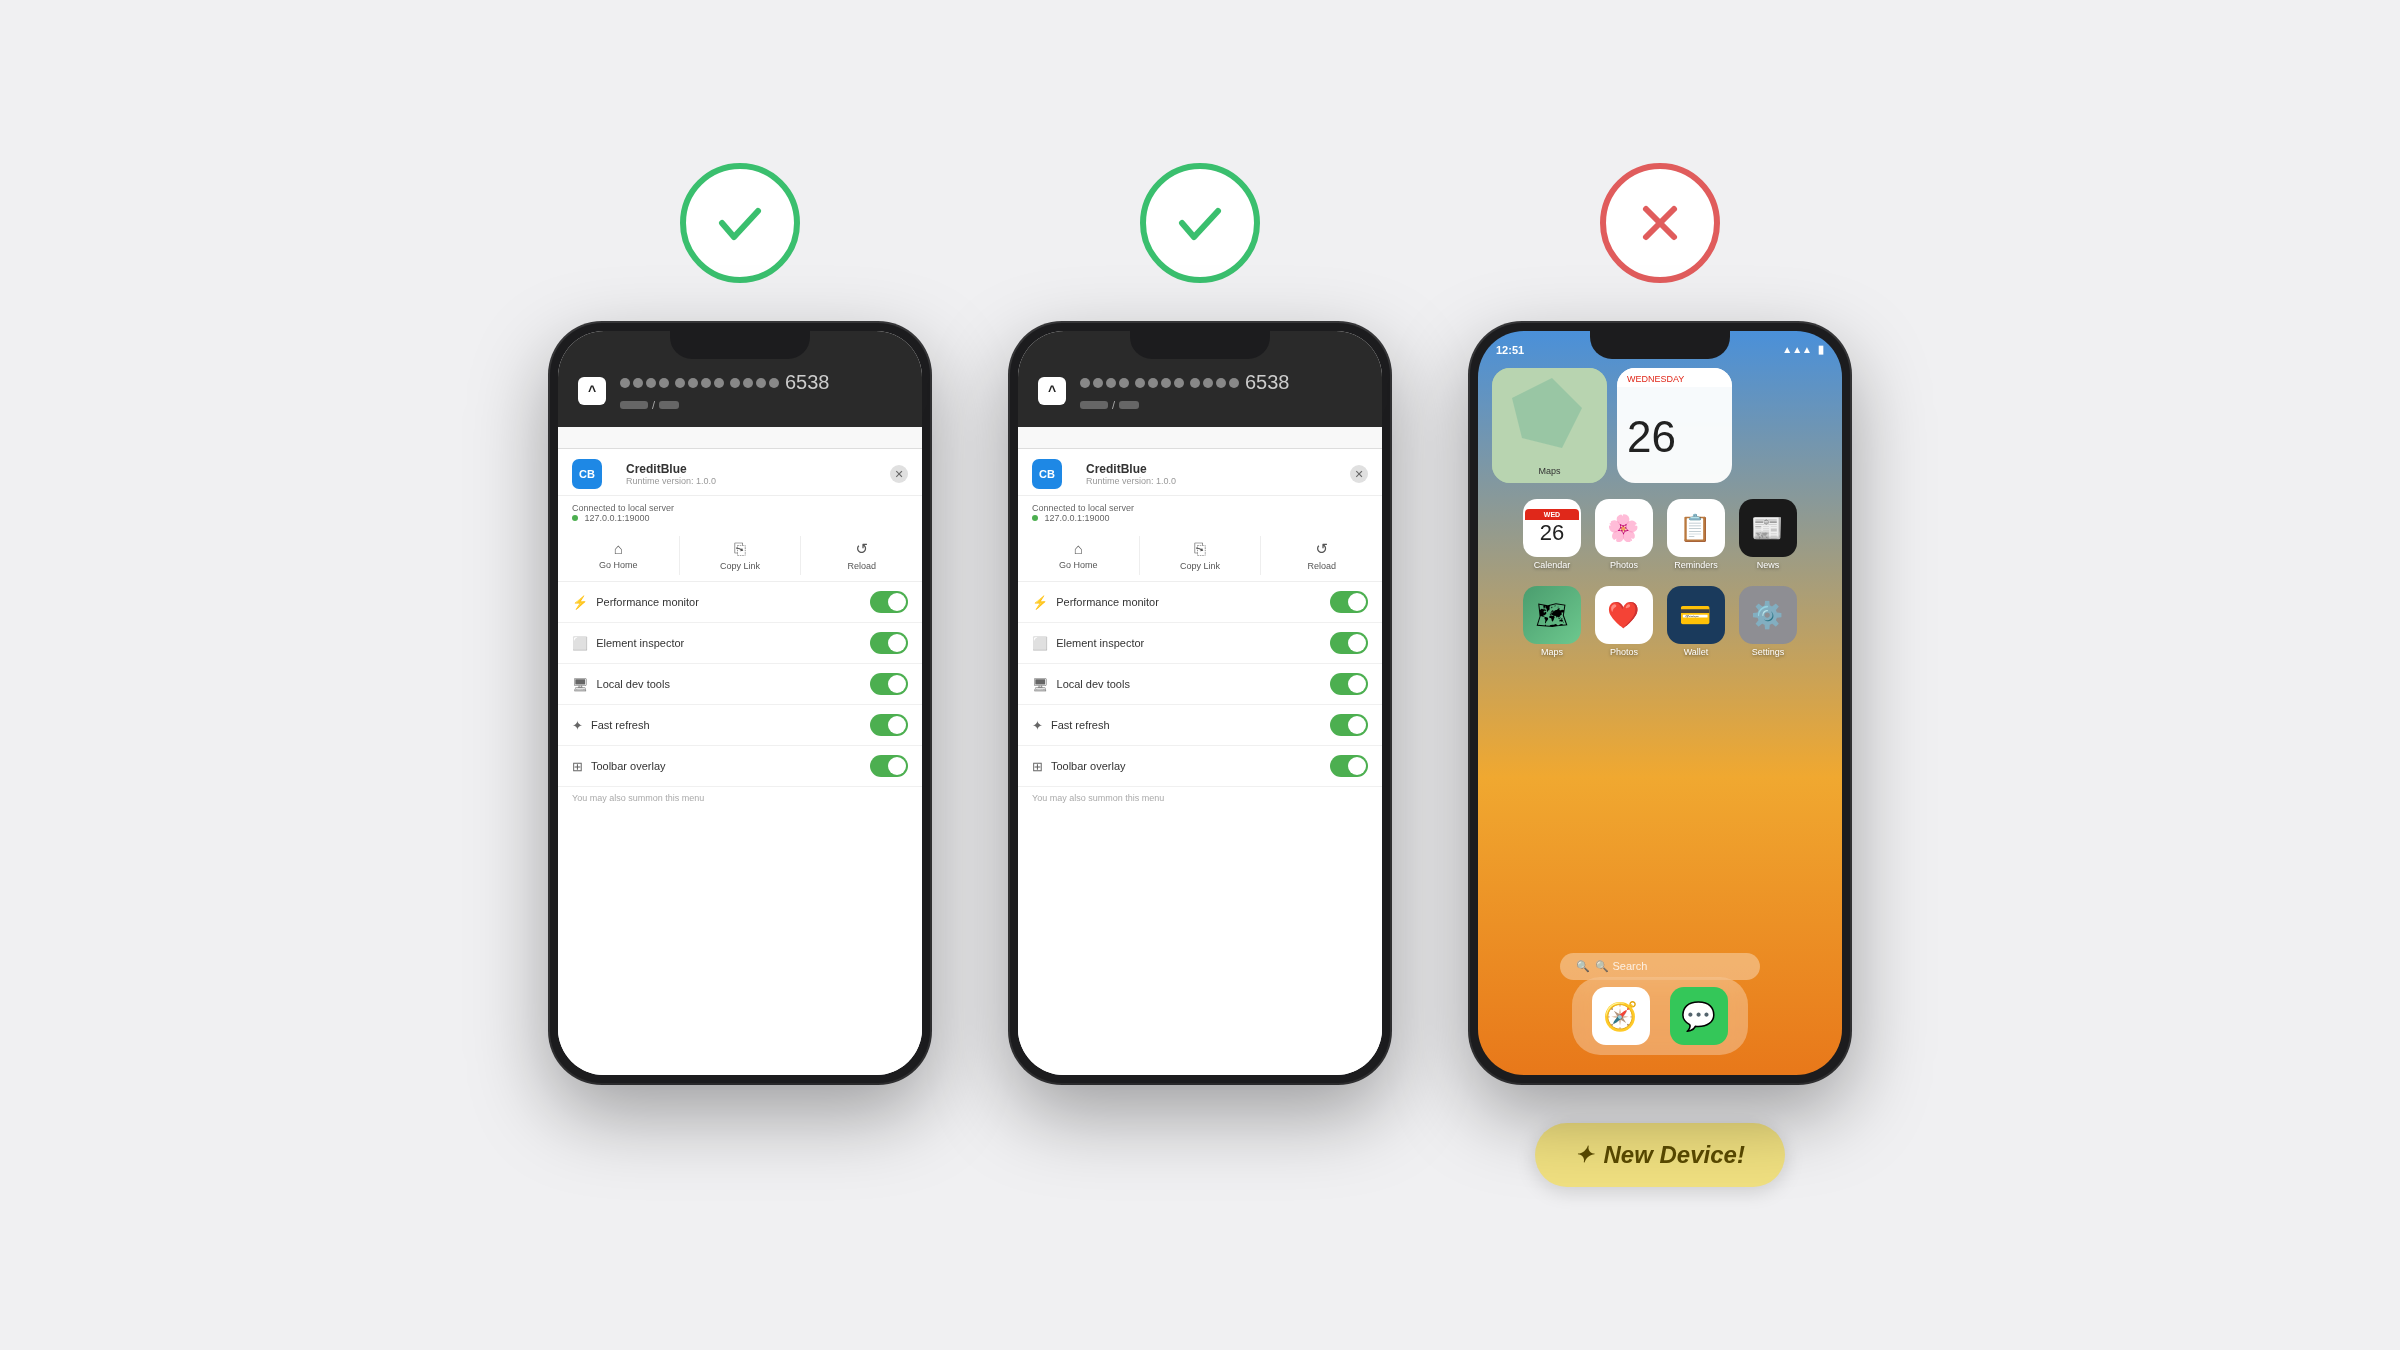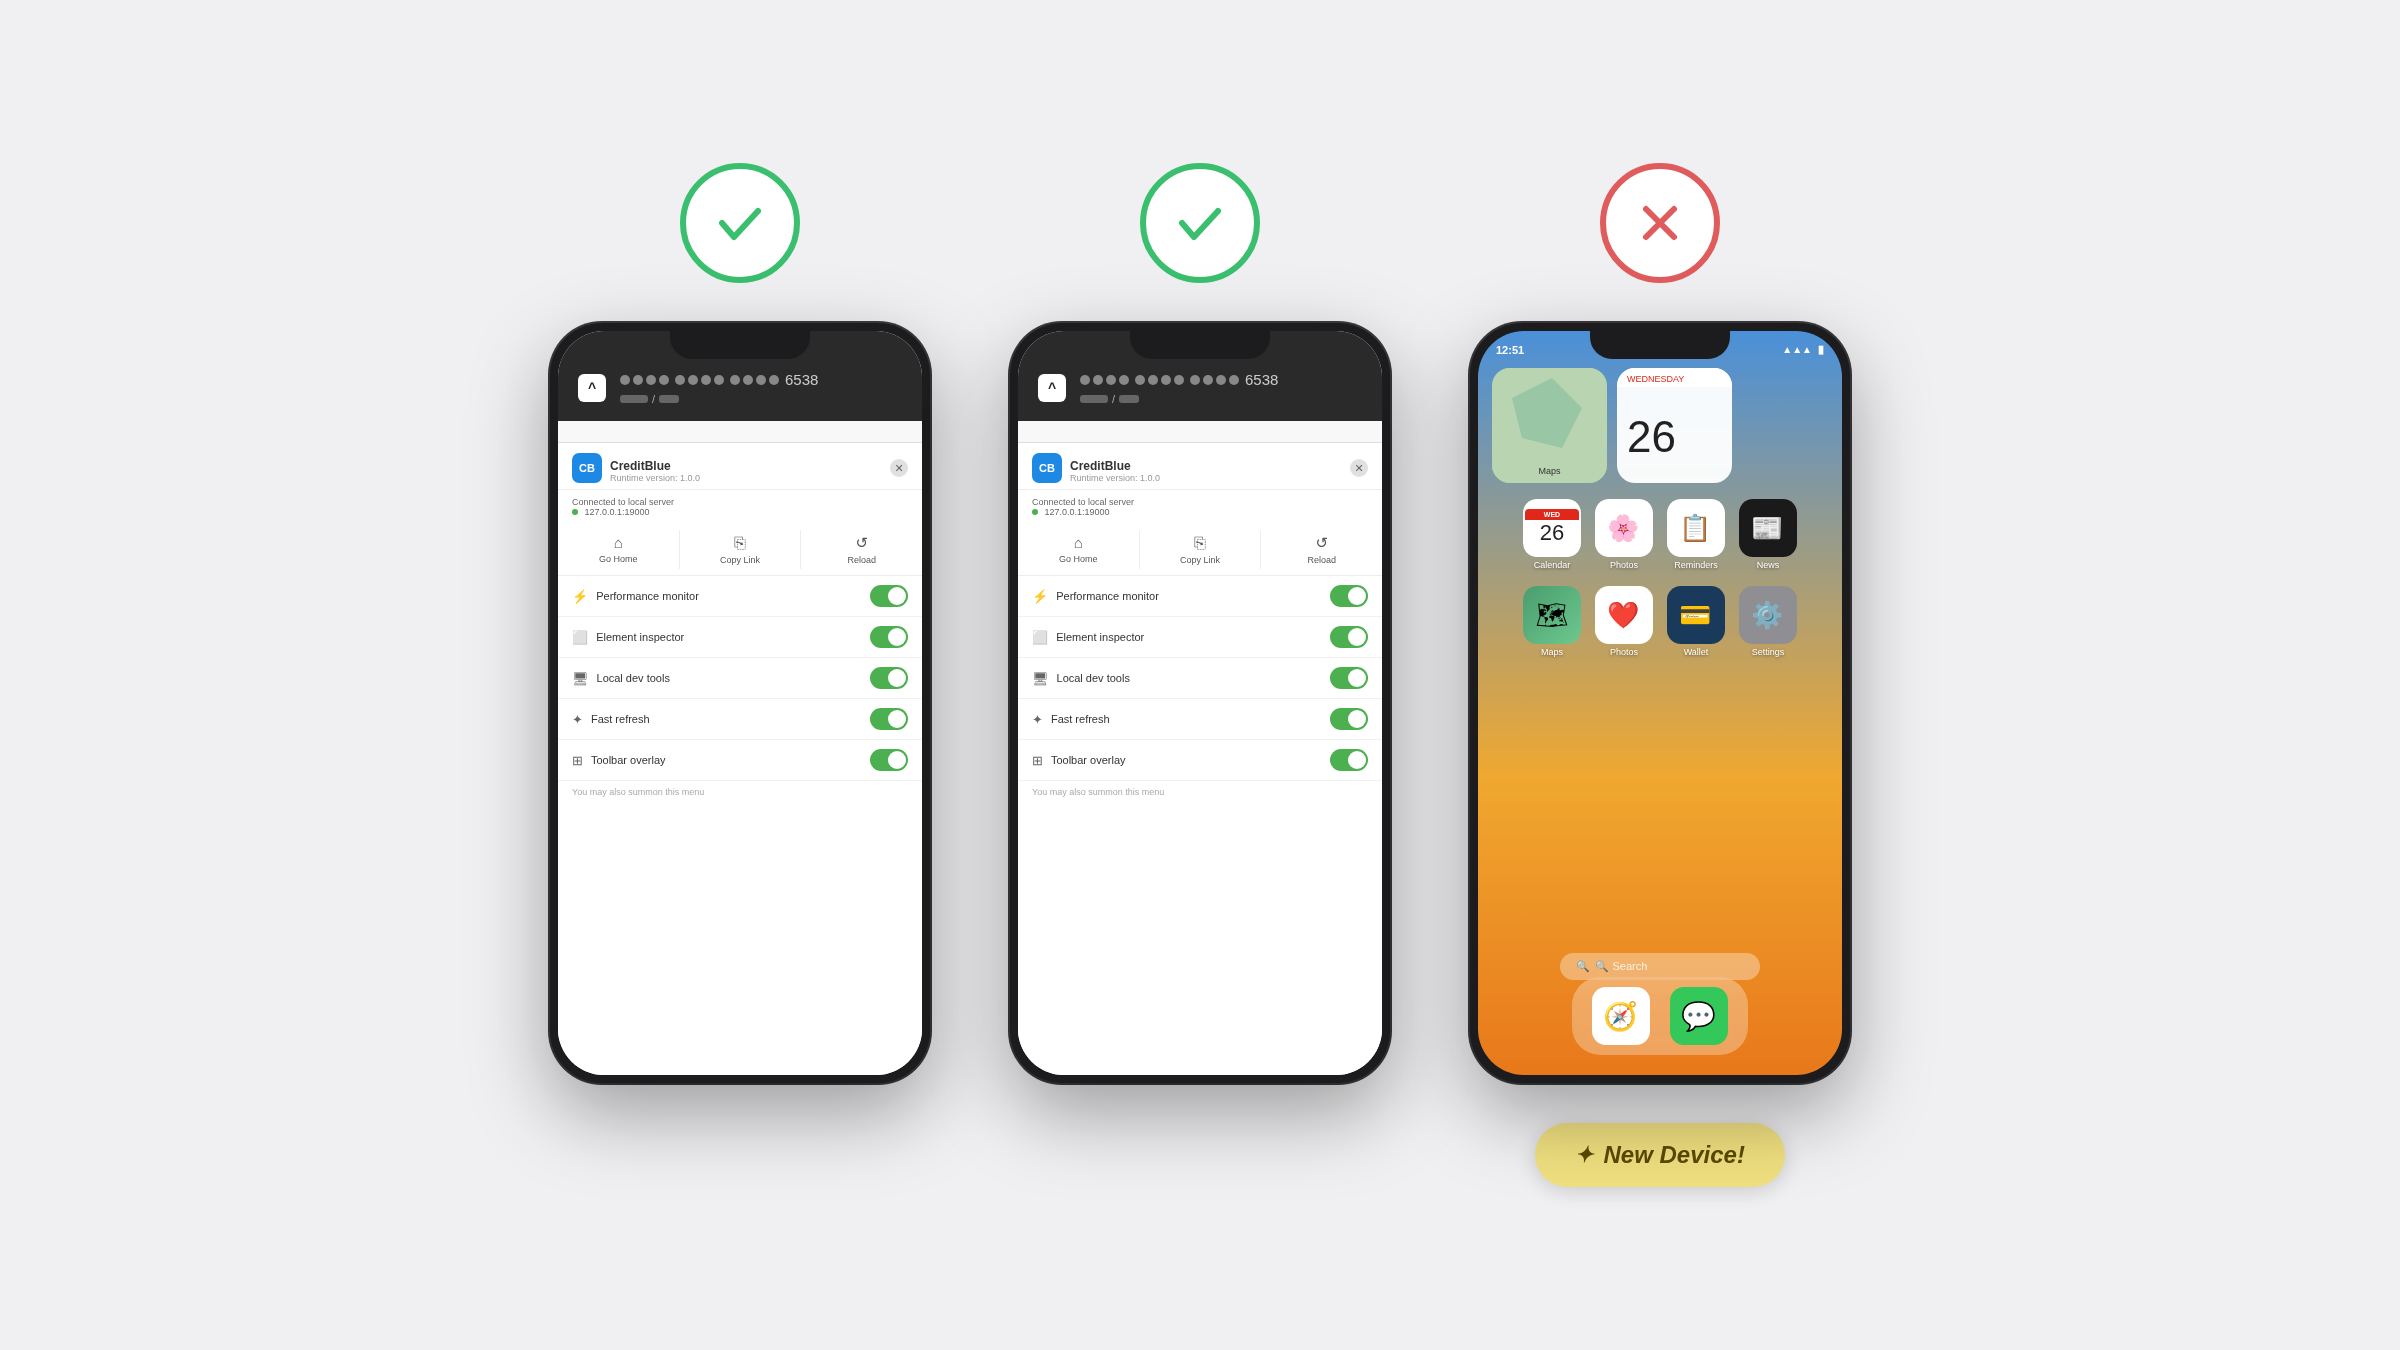--- a/index.html
+++ b/index.html
@@ -117,21 +117,21 @@
     .card-dot-group {
       display: flex; gap: 3px;
     }
     .card-dot {
       width: 10px; height: 10px;
       background: #888;
       border-radius: 50%;
     }
     .card-number-real {
       color: #ccc;
-      font-size: 15px;
+      font-size: 20px;
       font-weight: 500;
     }
     .dev-card-slash {
       display: flex; gap: 4px; align-items: center;
       margin-top: 2px;
     }
     .slash-block {
       width: 28px; height: 8px;
       background: #666; border-radius: 3px;
     }
@@ -147,22 +147,22 @@
     }
     .modal-header {
       display: flex;
       align-items: center;
       justify-content: space-between;
       padding: 10px 14px 6px;
       border-bottom: 1px solid #eee;
     }
     .modal-title-row {
       display: flex;
-      align-items: flex-end;
-      gap: 8px;
+      align-items: center;
+      gap: 24px;
     }
     .modal-app-icon {
       width: 30px; height: 30px;
       background: #1e88e5;
       border-radius: 7px;
       display: flex; align-items: center; justify-content: center;
       color: white; font-size: 11px; font-weight: 700;
     }
     .modal-title-text { font-size: 12px; font-weight: 600; color: #333; }
     .modal-version { font-size: 9px; color: #999; }

